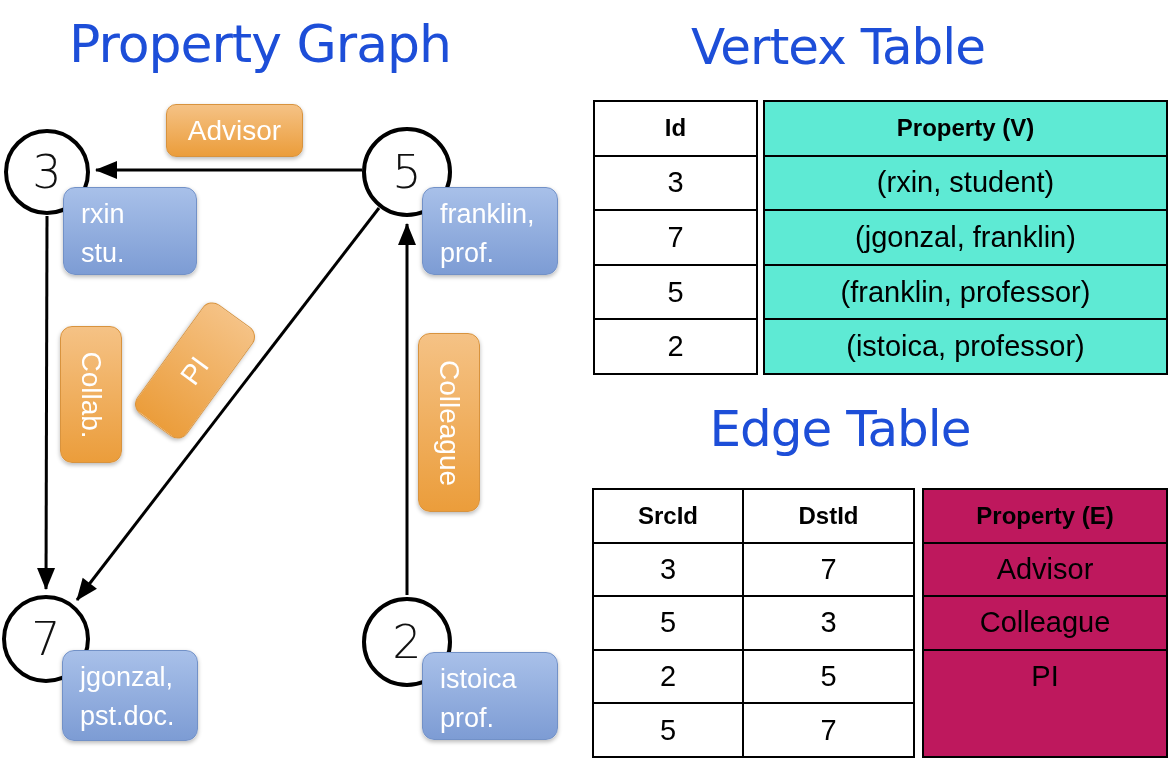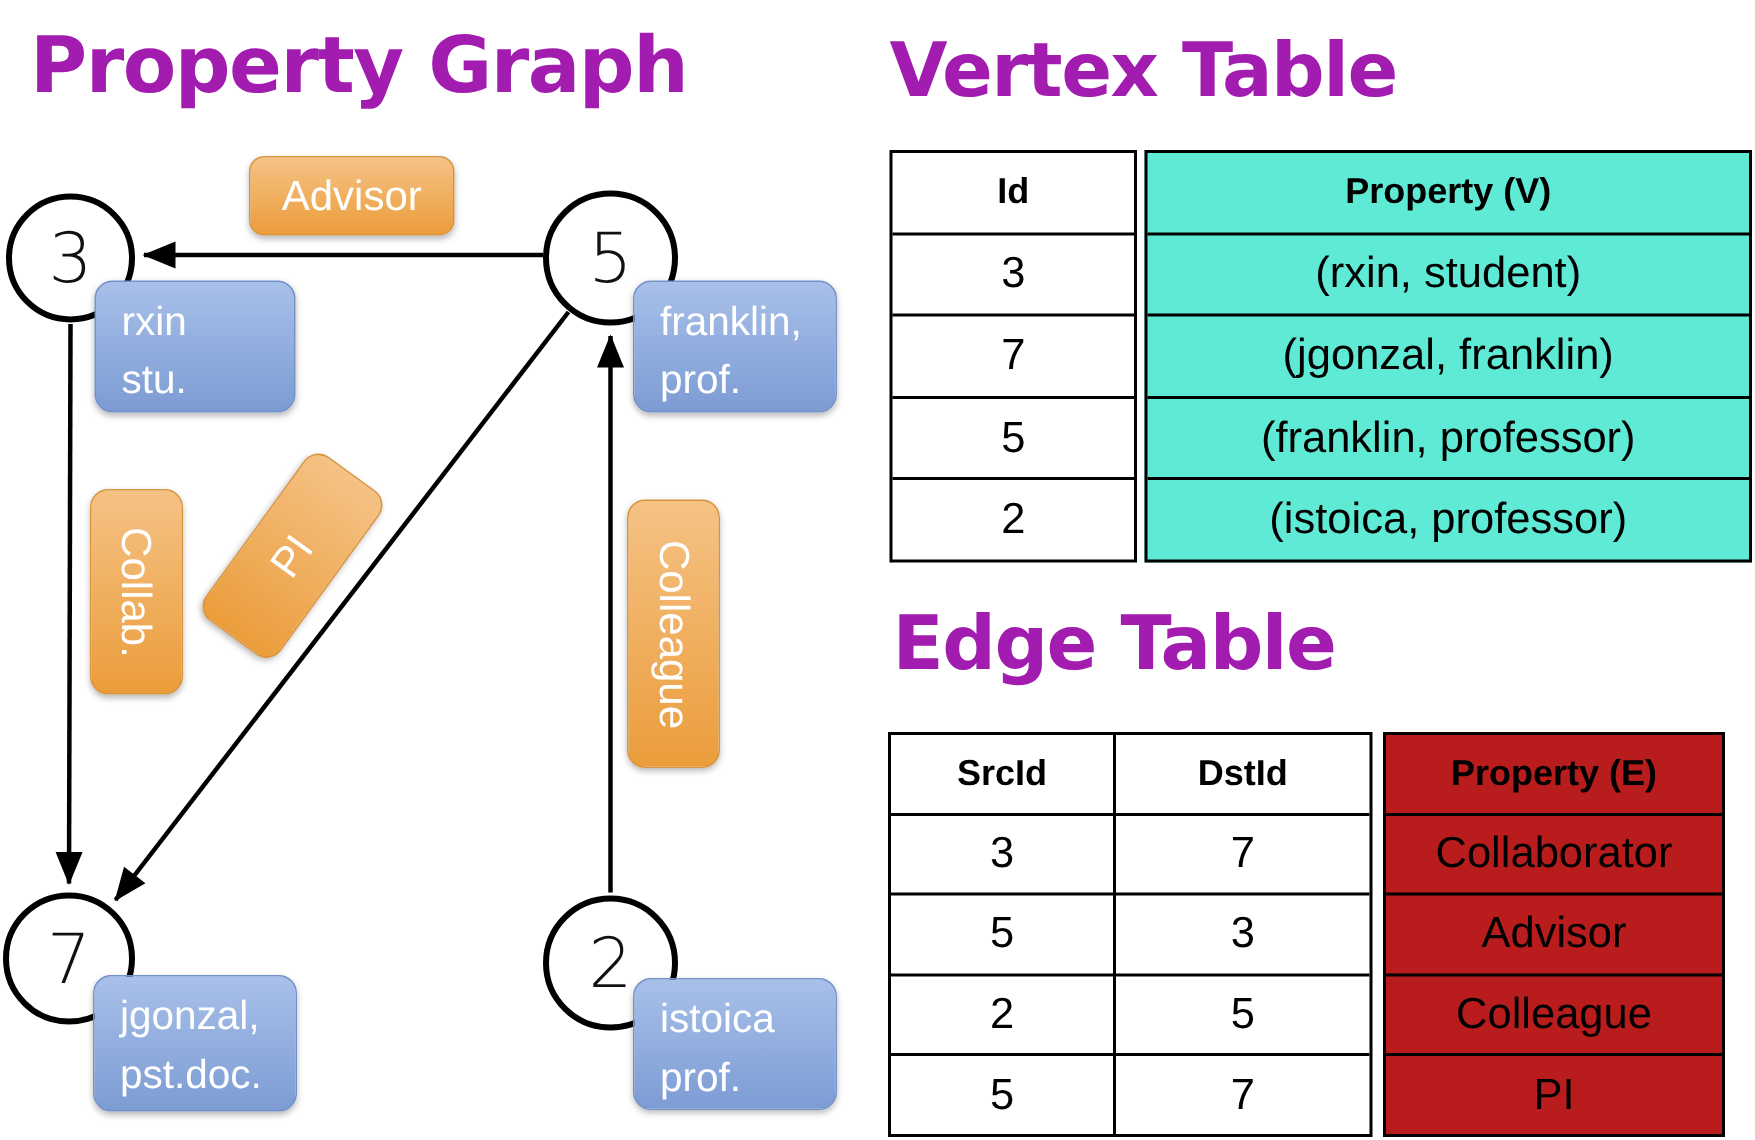--- a/index.html
+++ b/index.html
@@ -1,20 +1,20 @@
 <!DOCTYPE html>
 <html><head>
 <meta charset="utf-8">
 <style>
   html,body{margin:0;padding:0}
   body{
     width:1170px;height:760px;position:relative;overflow:hidden;
     background:#ffffff;font-family:"Liberation Sans",sans-serif;color:#111;
   }
-  .title{position:absolute;text-align:left;font-weight:700;color:#a21caf;
+  .title{position:absolute;text-align:center;font-weight:400;color:#1d4ed8;
     font-family:"DejaVu Sans","Liberation Sans",sans-serif;letter-spacing:-1px}
   #pg-title{left:20px;top:14px;width:480px;font-size:52px}
   #vt-title{left:593px;top:18px;width:490px;font-size:50px}
   #et-title{left:595px;top:400px;width:490px;font-size:50px}
 
   
   #graph-lines{position:absolute;left:0;top:0;z-index:1}
   .edge{stroke:#000;stroke-width:3;fill:none;marker-end:url(#arrowhead)}
 
   .node{position:absolute;z-index:2;background:#fff;border:4px solid #000;border-radius:50%;
@@ -57,21 +57,21 @@
   .cell{height:52.6px;display:flex;align-items:center;justify-content:center;
     border-top:2px solid #000;font-size:29px;color:#000}
   .cell:first-child{border-top:none}
   .cell.head{font-weight:bold;font-size:24px}
   #edge-table .cell{height:51.6px}
   #vt-id{width:165px}
   #vt-prop{width:405px;background:#5eead4}
   #et-ids{width:323px;display:flex}
   #et-src{width:148px;border-right:2px solid #000}
   #et-dst{flex:1}
-  #et-prop{width:228px;background:#b91c1c}
+  #et-prop{width:246px;background:#be185d}
 </style>
 </head>
 <body>
 
 <div class="title" id="pg-title">Property Graph</div>
 <div class="title" id="vt-title">Vertex Table</div>
 <div class="title" id="et-title">Edge Table</div>
 
 <svg id="graph-lines" width="585" height="760" viewBox="0 0 585 760">
   <defs>
@@ -157,18 +157,17 @@
     <div id="et-dst">
       <div class="cell head">DstId</div>
       <div class="cell">7</div>
       <div class="cell">3</div>
       <div class="cell">5</div>
       <div class="cell">7</div>
     </div>
   </div>
   <div class="tcol" id="et-prop">
     <div class="cell head">Property (E)</div>
-    <div class="cell">Collaborator</div>
     <div class="cell">Advisor</div>
     <div class="cell">Colleague</div>
     <div class="cell">PI</div>
   </div>
 </div>
 
 </body></html>

